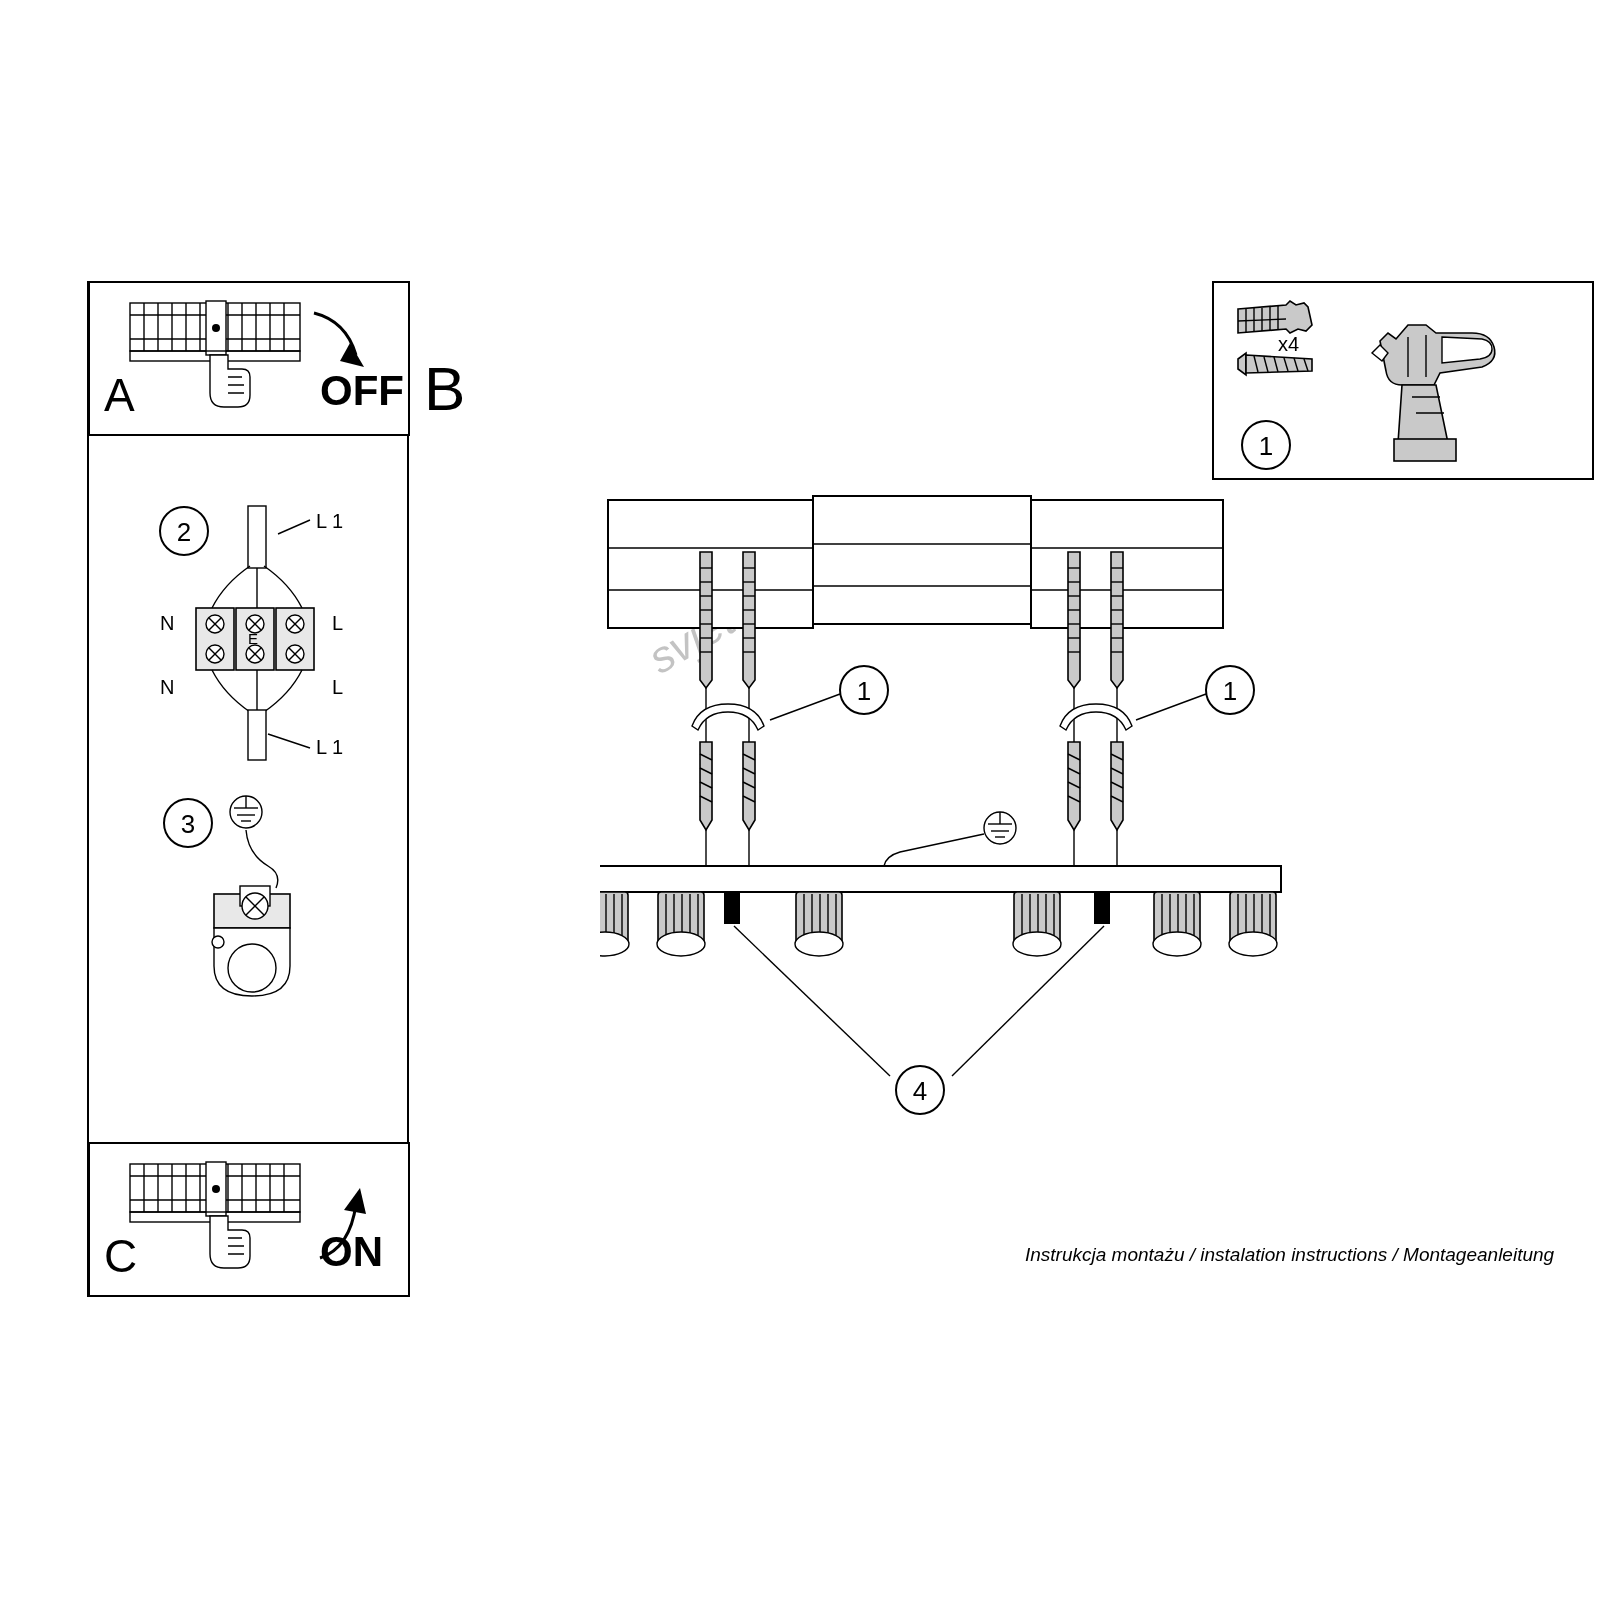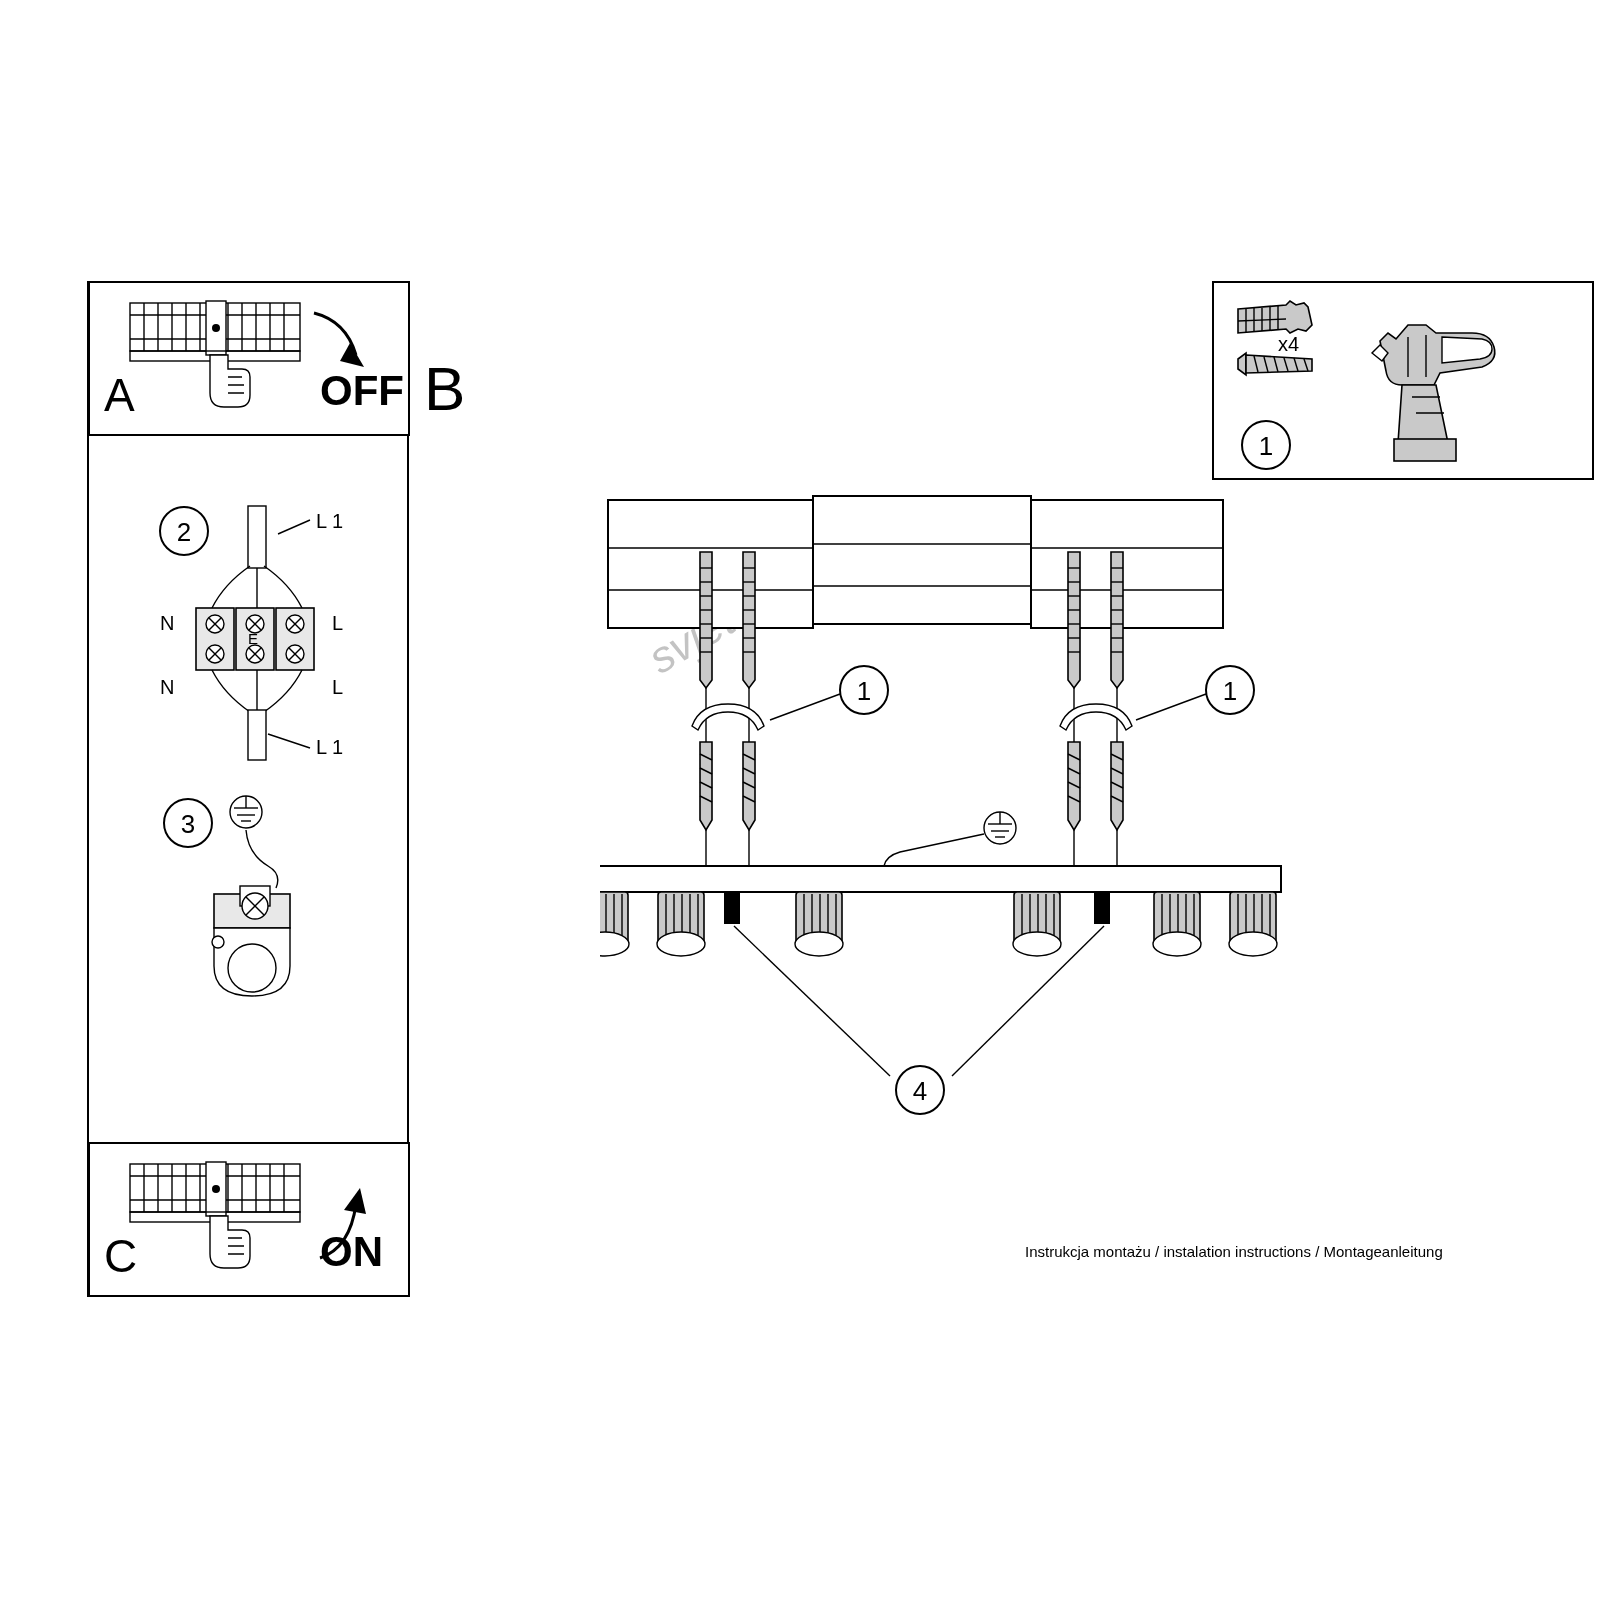--- a/index.html
+++ b/index.html
@@ -48,21 +48,22 @@
   .tiny-label {
     font-size: 15px;
   }
   .num-label {
     font-size: 26px;
   }
   .xlabel {
     font-size: 20px;
   }
   .footer-text {
-    font-size: 15px;
+    font-size: 19px;
+    font-style: italic;
     line-height: 1.55;
     white-space: nowrap;
   }
   .watermark {
     position: absolute;
     left: 640px;
     top: 640px;
     font-size: 44px;
     color: #c3c3c3;
     font-style: italic;

